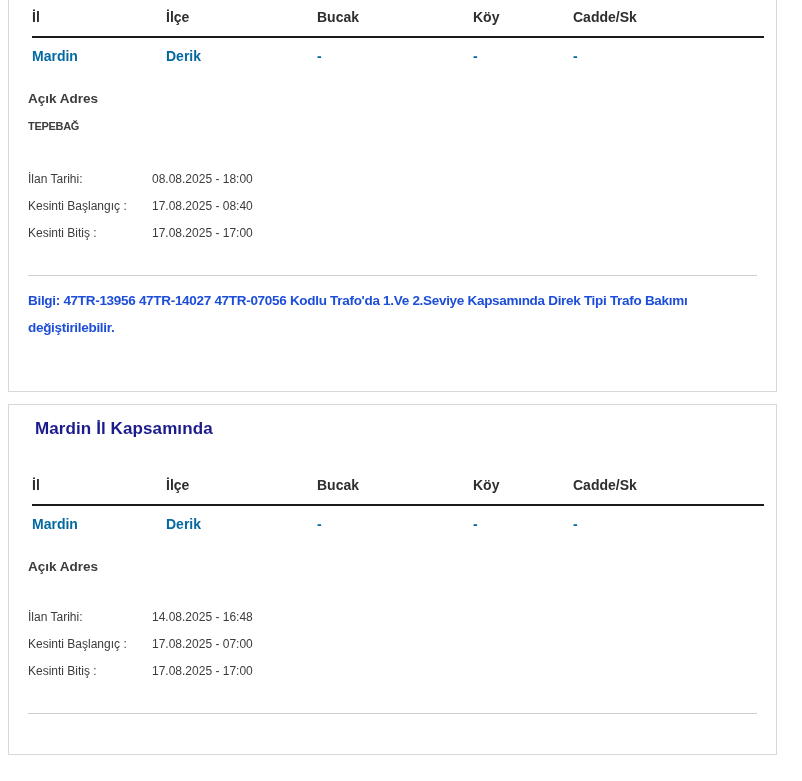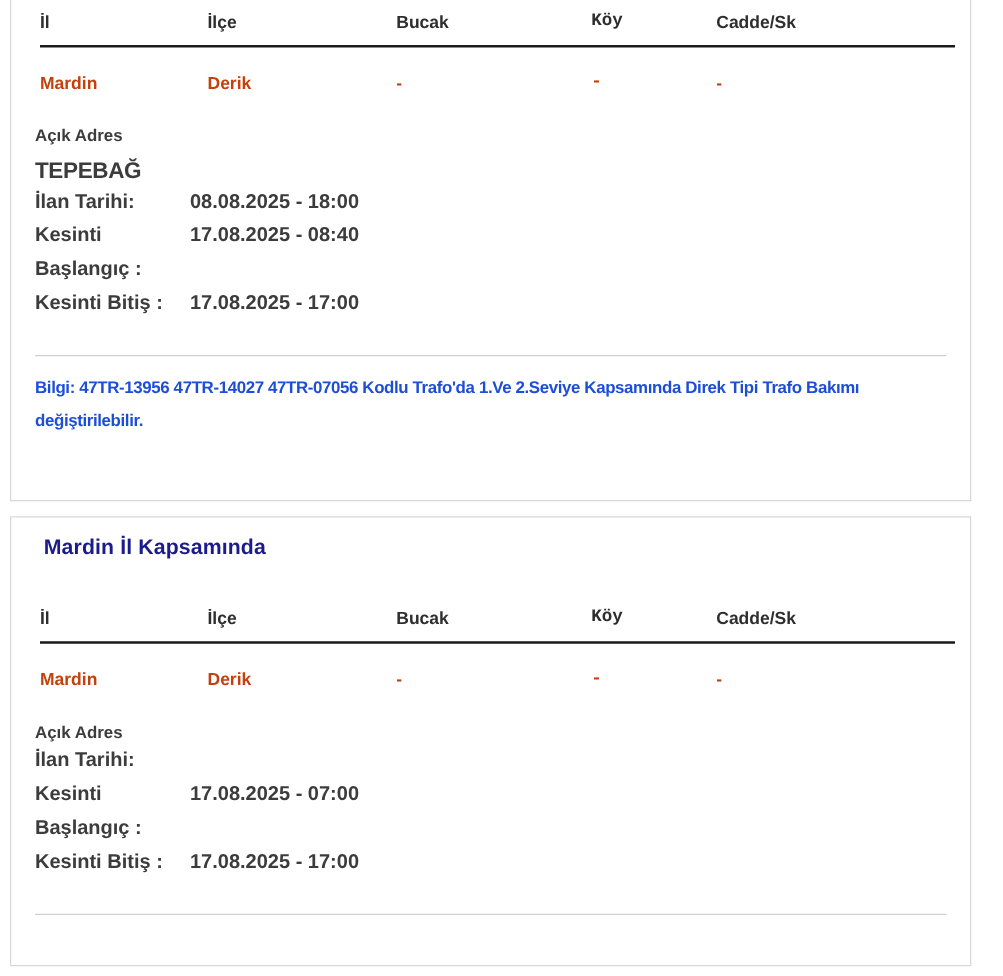--- a/index.html
+++ b/index.html
@@ -52,46 +52,47 @@
   }
   .t-head {
     display: flex;
     color: #2e2e2e;
     line-height: 17px;
     padding-bottom: 10px;
     border-bottom: 2px solid #1a1a1a;
   }
   .t-row {
     display: flex;
-    color: #c2410c;
+    color: #0369a1;
     line-height: 17px;
-    padding-top: 20px;
+    padding-top: 10px;
   }
   .c1 { width: 134px; }
   .c2 { width: 151px; }
   .c3 { width: 156px; }
-  .c4 { width: 100px; font-family: Liberation Mono, monospace; }
+  .c4 { width: 100px; }
   .c5 { flex: 1; }
   .adres-label {
     margin-top: 25px;
     font-size: 13.5px;
     font-weight: 700;
     line-height: 18px;
   }
   .adres-value {
     margin-top: 6px;
-    font-size: 18px;
+    font-size: 11px;
     font-weight: 700;
     line-height: 24px;
     letter-spacing: -0.3px;
     max-width: 720px;
   }
   .date-block {
-    font-size: 16px;
-    font-weight: 700;
+    margin-top: 28px;
+    font-size: 12px;
+    font-weight: 400;
   }
   .date-row {
     display: flex;
     line-height: 27px;
   }
   .date-label { width: 124px; }
   .divider {
     border: none;
     border-top: 1px solid #cfcfcf;
     margin: 28px 4px 0 0;
@@ -167,20 +168,21 @@
       <div class="c4">-</div>
       <div class="c5">-</div>
     </div>
   </div>
 
   <div class="adres-label">Açık Adres</div>
 
   <div class="date-block">
     <div class="date-row">
       <div class="date-label">İlan Tarihi:</div>
+      <div class="date-value">14.08.2025 - 16:48</div>
     </div>
     <div class="date-row">
       <div class="date-label">Kesinti Başlangıç :</div>
       <div class="date-value">17.08.2025 - 07:00</div>
     </div>
     <div class="date-row">
       <div class="date-label">Kesinti Bitiş :</div>
       <div class="date-value">17.08.2025 - 17:00</div>
     </div>
   </div>

